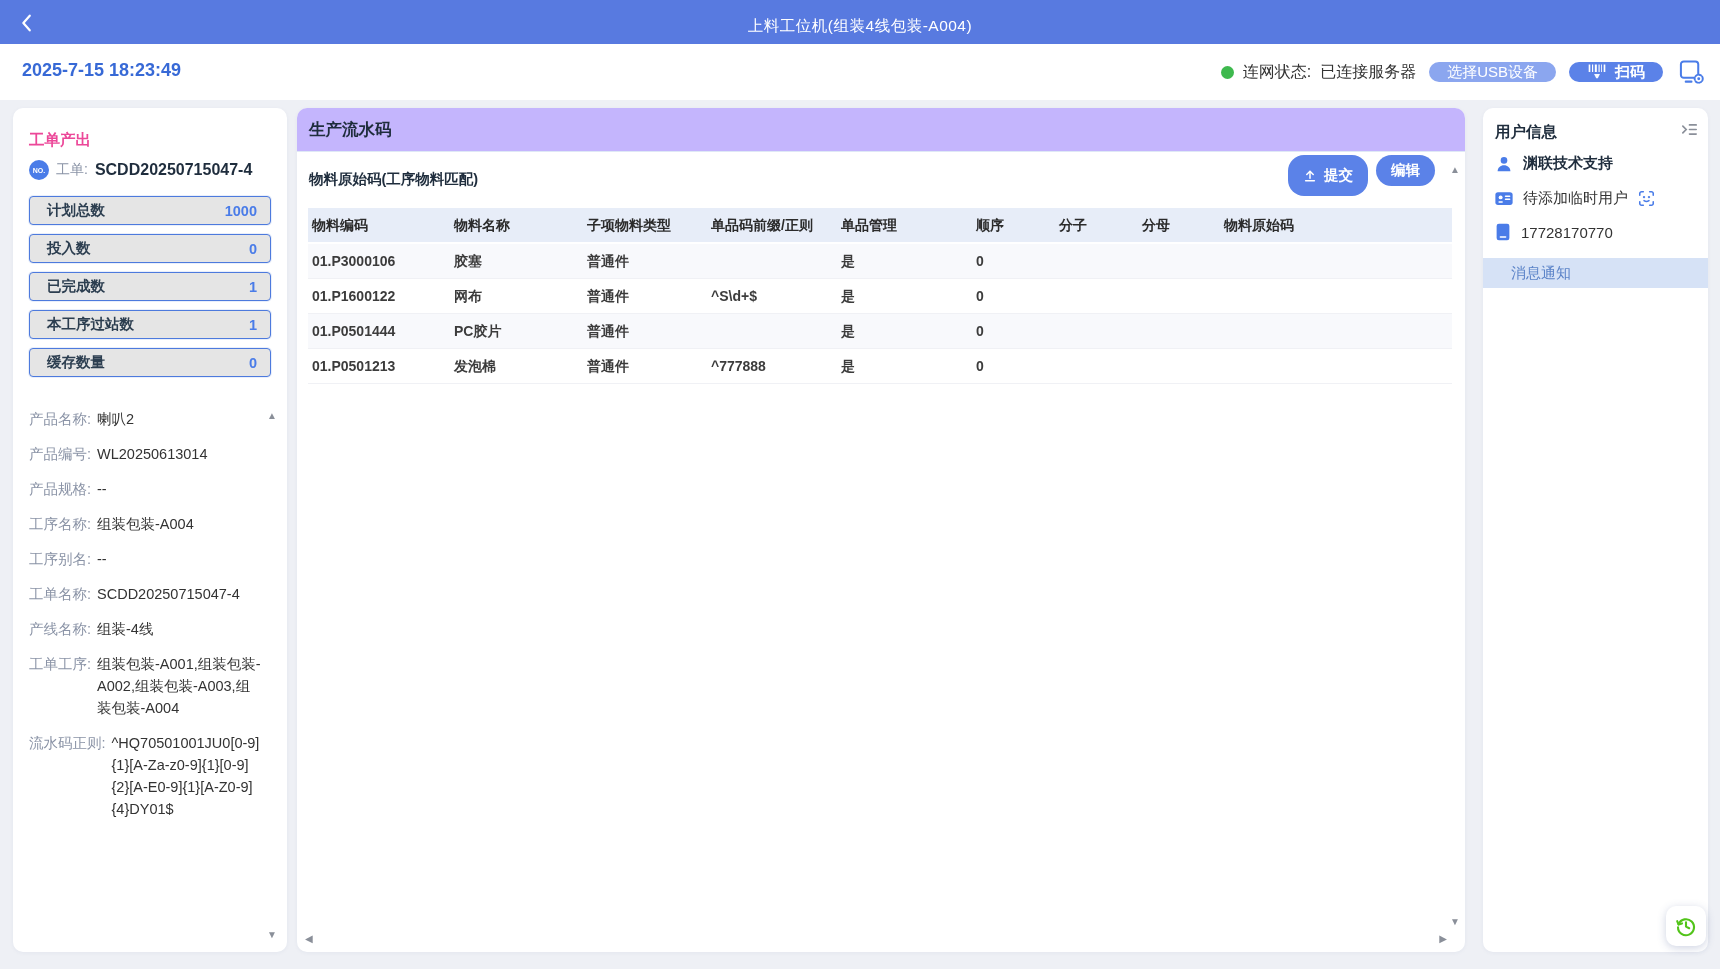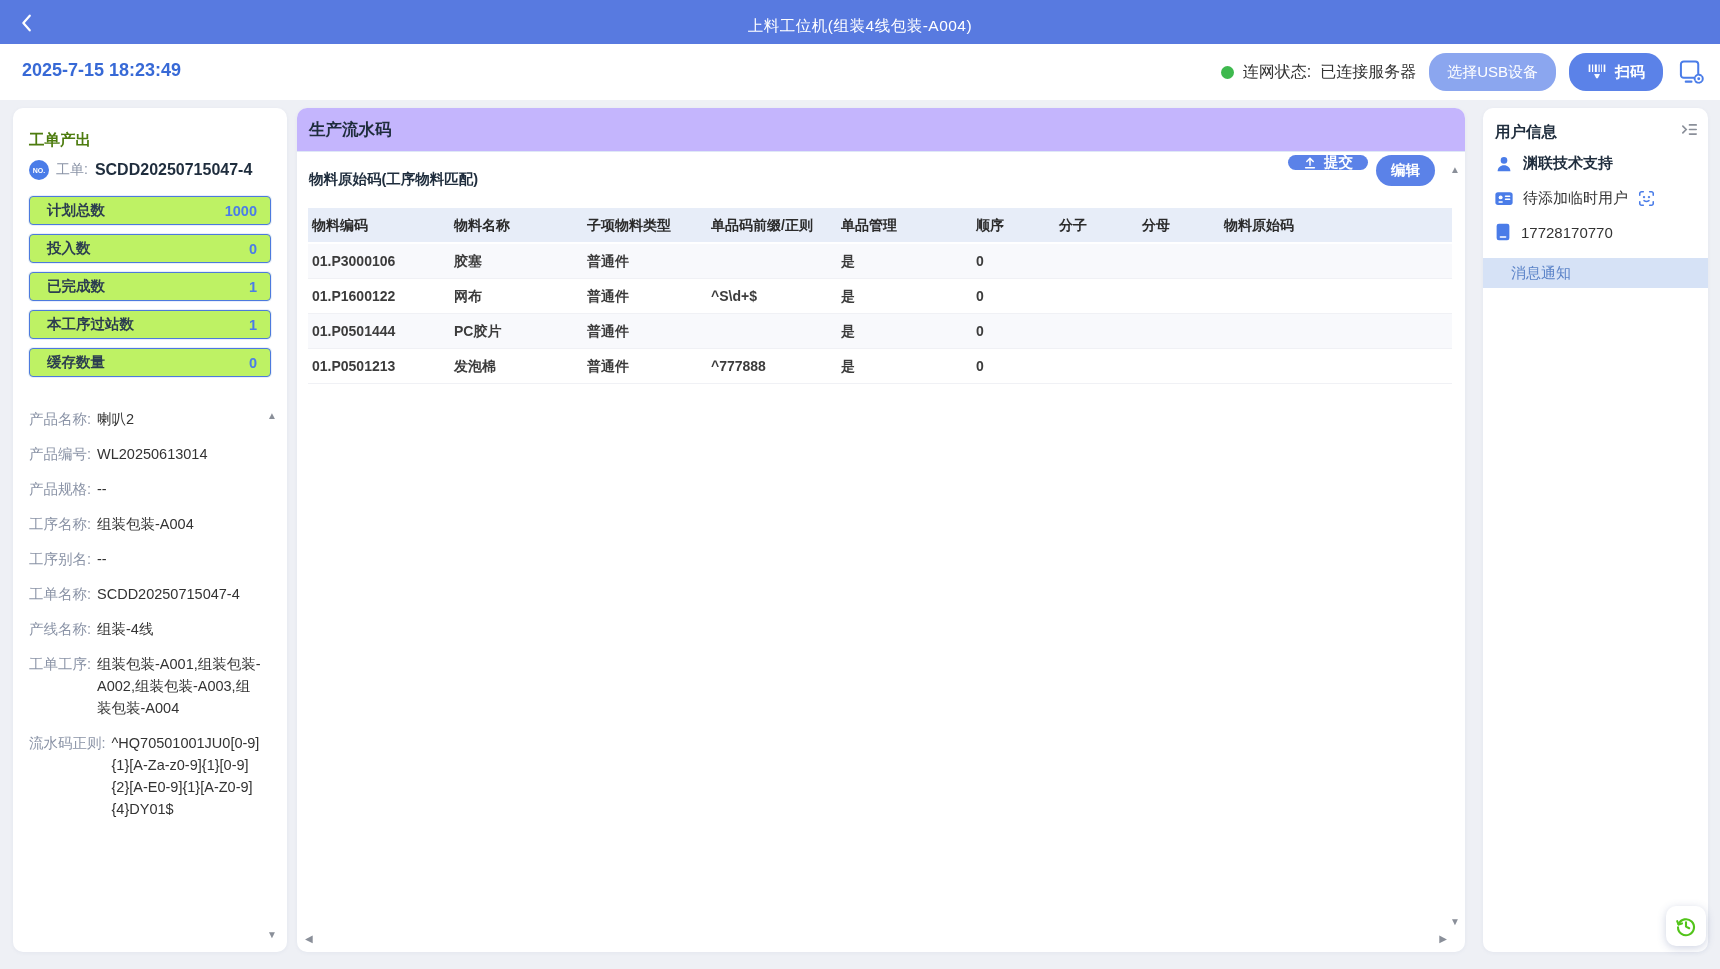--- a/index.html
+++ b/index.html
@@ -16,58 +16,58 @@
   .back-btn { position:absolute; left:12px; top:8px; width:30px; height:30px;
     display:flex; align-items:center; justify-content:center; cursor:pointer; }
   .topbar-title { color:#fff; font-size:15.5px; font-weight:500; letter-spacing:0.5px; }
 
   
   .subheader { position:absolute; left:0; top:44px; width:1720px; height:56px; background:#fff; }
   .timestamp { position:absolute; left:22px; top:16px; font-size:18px; font-weight:700; color:#3769d6; }
   .header-right { position:absolute; right:14px; top:0; height:56px; display:flex; align-items:center; gap:13px; }
   .net-status { display:flex; align-items:center; gap:9px; font-size:16px; color:#333; }
   .dot { width:13px; height:13px; border-radius:50%; background:#3eb94e; }
-  .pill-btn { height:38px; border:none; border-radius:17px; color:#fff; font-size:15px;
+  .pill-btn { height:20px; border:none; border-radius:17px; color:#fff; font-size:15px;
     font-family:inherit; display:flex; align-items:center; gap:8px; padding:0 18px; cursor:pointer; }
   .usb-btn { background:#8ba6ef; }
   .scan-btn { background:#5b82e8; font-weight:600; }
   .devset-btn { width:30px; height:30px; display:flex; align-items:center; justify-content:center; cursor:pointer; }
 
   
   .panel { position:absolute; background:#fff; border-radius:10px; box-shadow:0 1px 4px rgba(30,60,120,0.05); }
   .left-panel  { left:13px;  top:108px; width:274px;  height:844px; }
   .main-panel  { left:297px; top:108px; width:1168px; height:844px; }
   .right-panel { left:1483px;top:108px; width:225px;  height:844px; }
 
   
-  .lp-title { position:absolute; left:16px; top:22px; font-size:15.5px; font-weight:700; color:#4d7c0f; }
+  .lp-title { position:absolute; left:16px; top:22px; font-size:15.5px; font-weight:700; color:#ec4899; }
   .order-row { position:absolute; left:16px; top:52px; display:flex; align-items:center; gap:7px; width:244px; }
   .no-badge { width:20px; height:20px; border-radius:50%; background:#4a7ce8; color:#fff;
     font-size:7px; font-weight:700; display:flex; align-items:center; justify-content:center; flex:0 0 auto; }
   .order-label { font-size:14px; color:#8a93a6; white-space:nowrap; }
   .order-value { font-size:16px; font-weight:700; color:#1f2d3d; white-space:nowrap; }
   .stats { position:absolute; left:16px; top:88px; width:242px; }
   .stat-box { height:29px; border:1px solid #4d7add; border-radius:4px; margin-bottom:9px;
     display:flex; align-items:center; justify-content:space-between; padding:0 13px 0 17px;
-    box-shadow:0 0 0 1px rgba(77,122,221,0.12); background:#bef264; }
+    box-shadow:0 0 0 1px rgba(77,122,221,0.12); background:#e5e5e5; }
   .stat-label { font-size:14.5px; font-weight:600; color:#2c3e50; }
   .stat-value { font-size:14.5px; font-weight:600; color:#4a7ce8; }
   .fields { position:absolute; left:16px; top:300px; width:232px; }
   .field { display:flex; gap:6px; margin-bottom:13px; line-height:22px; font-size:14.5px;justify-content:center; }
   .flabel { color:#8a93a6; white-space:nowrap; }
   .fvalue { flex:1; color:#333; word-break:break-all; }
   .lp-toggle-up { position:absolute; right:10px; top:302px; font-size:10px; color:#8a8f99; cursor:pointer; }
   .lp-toggle-down { position:absolute; right:10px; bottom:12px; font-size:10px; color:#8a8f99; cursor:pointer; }
 
   
   .mp-header { position:absolute; left:0; top:0; width:100%; height:44px; background:#c4b5fd;
     border-bottom:1px solid #dfe8f6; border-radius:10px 10px 0 0; display:flex; align-items:center; }
   .mp-title { margin-left:12px; font-size:16.5px; font-weight:700; color:#1f2d3d; }
   .mp-section-title { position:absolute; left:12px; top:62px; font-size:14.5px; font-weight:700; color:#1f2d3d; }
-  .submit-btn { position:absolute; right:97px; top:47px; height:15px; border:none; border-radius:16px;
+  .submit-btn { position:absolute; right:97px; top:47px; height:41px; border:none; border-radius:16px;
     background:#5b82e8; color:#fff; font-size:14.5px; font-weight:600; font-family:inherit;
     display:flex; align-items:center; gap:7px; padding:0 15px; cursor:pointer; }
   .edit-btn { position:absolute; right:30px; top:47px; height:31px; border:none; border-radius:16px;
     background:#5b82e8; color:#fff; font-size:14.5px; font-weight:600; font-family:inherit; padding:0 15px; cursor:pointer; }
   .scroll-up    { position:absolute; right:5px;  top:56px;   font-size:10px; color:#8a8f99; cursor:pointer; }
   .scroll-down  { position:absolute; right:5px;  bottom:25px;font-size:10px; color:#8a8f99; cursor:pointer; }
   .scroll-left  { position:absolute; left:8px;   bottom:8px; font-size:10px; color:#8a8f99; cursor:pointer; }
   .scroll-right { position:absolute; right:18px; bottom:8px; font-size:10px; color:#8a8f99; cursor:pointer; }
   .mtable { position:absolute; left:11px; right:13px; top:100px; }
   .trow-grid { display:grid; grid-template-columns:142px 133px 124px 130px 135px 83px 83px 82px 1fr; }

